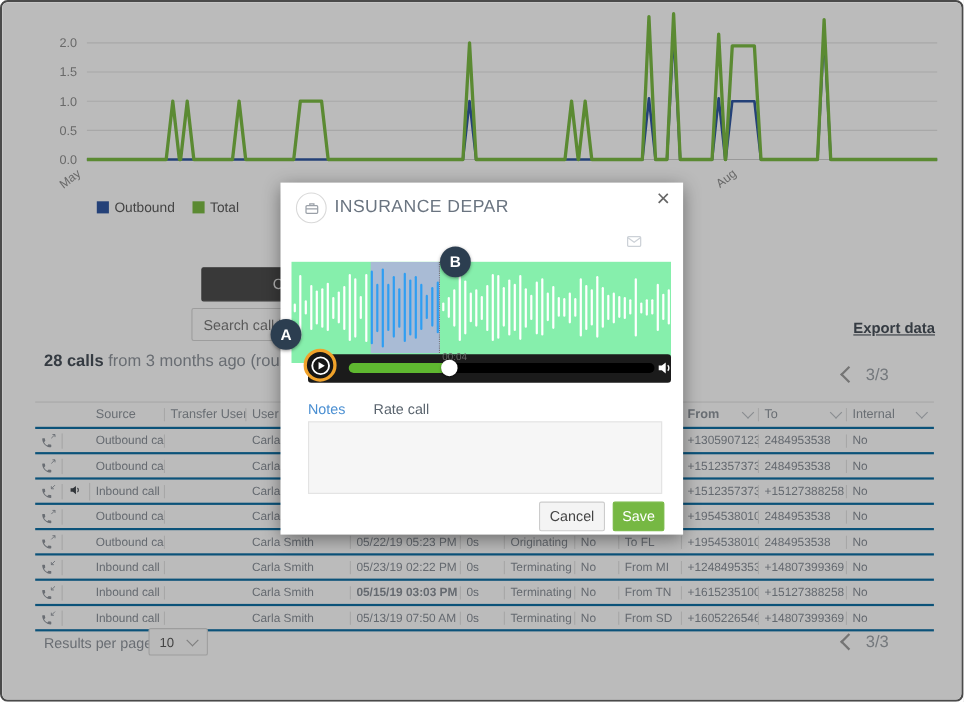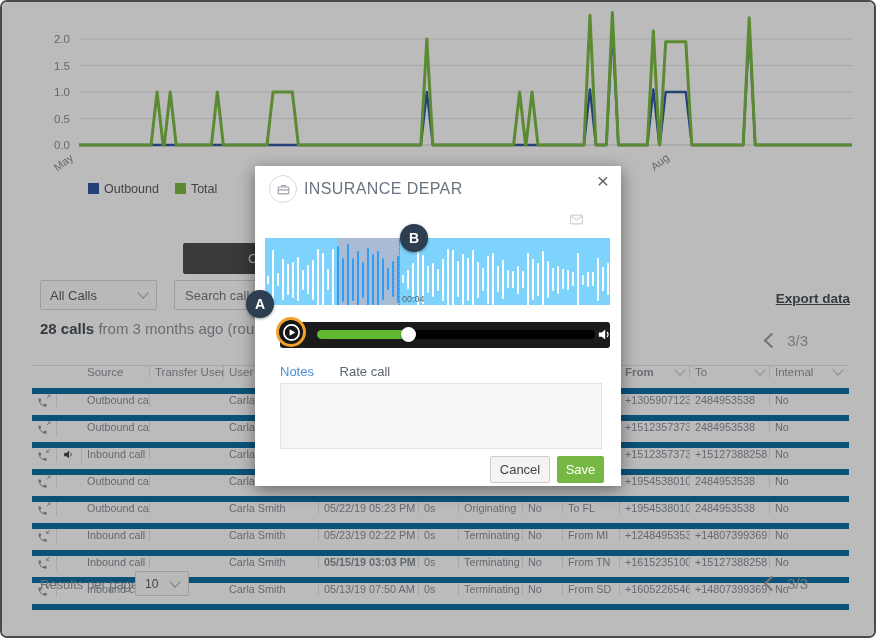--- a/index.html
+++ b/index.html
@@ -15,39 +15,39 @@
   .selectbox{position:absolute;box-sizing:border-box;background:#fdfdfd;border:1px solid #d5d5d5;border-radius:2px;color:#555;display:flex;align-items:center;justify-content:space-between;padding:0 9px;}
   .input{position:absolute;box-sizing:border-box;background:#fff;border:1px solid #d5d5d5;border-radius:2px;font-size:13px;color:#555;padding:0 10px;font-family:inherit;}
   .chev{display:inline-block;width:7px;height:7px;border-right:1.6px solid #a8a8a8;border-bottom:1.6px solid #a8a8a8;transform:rotate(45deg);margin-top:-4px;}
   .chev-left{display:inline-block;width:9px;height:9px;border-left:2.6px solid #9a9a9a;border-bottom:2.6px solid #9a9a9a;transform:rotate(45deg);}
   .export{position:absolute;top:289px;right:24px;font-size:13.5px;font-weight:bold;color:#3f4852;text-decoration:underline;}
   .summary{position:absolute;left:38px;top:318px;font-size:15px;color:#8a9098;}
   .summary b{color:#3f4852;}
   .pag{position:absolute;display:flex;align-items:center;gap:10px;font-size:15px;color:#9aa0a6;}
   
   .tbl{position:absolute;left:30px;top:363px;width:817px;font-size:10.8px;color:#848b94;}
-  .trow{display:flex;border-bottom:6px solid #0369a1;height:21px;align-items:flex-start;}
+  .trow{display:flex;border-bottom:2px solid #0369a1;height:21px;align-items:center;}
   .thead{border-top:1px solid #e3e3e3;font-size:11.5px;color:#8a9199;height:22px;}
   .tcell{box-sizing:border-box;border-right:1px solid #e2e2e2;padding:0 5px;display:flex;align-items:center;overflow:hidden;white-space:nowrap;}
   .tcell:last-child{border-right:none;}
   .sorthead{justify-content:space-between;}
   
   .footer-label{position:absolute;font-size:13px;color:#8a9098;}
   .copyright{position:absolute;left:0;right:0;top:598px;text-align:center;font-size:11.5px;color:#555;}
   
   .dim{position:absolute;inset:0;background:rgba(30,30,30,0.30);z-index:50;}
   
   .modal{position:absolute;left:253px;top:164px;width:366px;height:320px;background:#fff;z-index:100;box-shadow:0 4px 16px rgba(0,0,0,0.45);}
   .m-iconcircle{position:absolute;left:14px;top:9px;width:26px;height:26px;border:1.5px solid #d9d9d9;border-radius:50%;display:flex;align-items:center;justify-content:center;color:#9aa0a8;}
   .m-title{position:absolute;left:49px;top:14px;font-size:16px;letter-spacing:0.4px;color:#6a7480;}
   .m-close{position:absolute;right:12px;top:4px;font-size:21px;color:#666;line-height:1;cursor:pointer;}
   .m-meta{position:absolute;left:15px;top:46px;font-size:12.5px;color:#98a0aa;}
   .m-meta .sep{color:#c3c9cf;padding:0 5px;}
   .m-env{position:absolute;left:313px;top:46px;color:#ccd1d7;}
-  .wave{position:absolute;left:10px;top:72px;width:345px;height:67px;background:#7dd3fc;overflow:hidden;}
+  .wave{position:absolute;left:10px;top:72px;width:345px;height:92px;background:#86efac;overflow:hidden;}
   .wave .sel{position:absolute;left:72px;top:0;width:62px;height:83px;background:#a9bbd5;border-right:1px dotted #777;z-index:1;}
   .wave .bar{position:absolute;width:2px;background:#fff;z-index:2;border-radius:1px;}
   .wave .bar.blu{background:#2f9ef2;}
   .wave .time{position:absolute;left:137px;bottom:1px;font-size:9px;color:#666;z-index:3;}
   .playerbar{position:absolute;left:25px;top:156px;width:330px;height:26px;background:#1b1b1b;border-radius:3px;}
   .playbtn{position:absolute;left:21px;top:151px;width:30px;height:30px;border-radius:50%;background:#161616;border:3.5px solid #f0a22a;box-sizing:border-box;display:flex;align-items:center;justify-content:center;z-index:2;cursor:pointer;}
   .track{position:absolute;left:62px;top:164px;width:278px;height:9px;background:#000;border-radius:5px;}
   .trackfill{position:absolute;left:0;top:0;height:9px;width:90px;background:#5fb830;border-radius:5px;}
   .knob{position:absolute;left:84px;top:-3px;width:15px;height:15px;background:#fff;border-radius:50%;box-shadow:0 1px 2px rgba(0,0,0,.5);}
   .volicon{position:absolute;left:341px;top:160px;color:#fff;}
@@ -119,24 +119,20 @@
       <span>
         <span class="sq" style="background:#27519f"></span><span>Outbound</span>
       </span>
       <span>
         <span class="sq" style="background:#76b93c"></span><span>Total</span>
       </span>
     </div>
 
     <div class="btn-tab tab-dark">Call log</div>
 
-    <div class="selectbox" style="left:38px;top:278px;width:117px;height:30px;font-size:13px;">
-      <span>All Calls</span>
-      <span class="chev"></span>
-    </div>
 
     <input class="input" style="left: 172px; top: 278px; width: 288px; height: 30px;" placeholder="Search call log">
 
     <a class="export" href="#">Export data</a>
 
     <div class="summary">
       <b>28 calls</b><span> from 3 months ago (rounded</span>
     </div>
 
     <div class="pag" style="right:66px;top:330px;">

